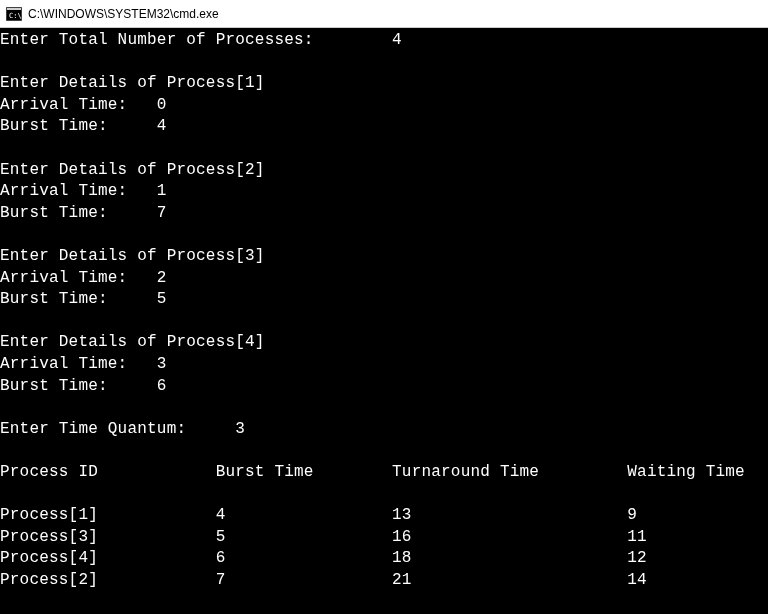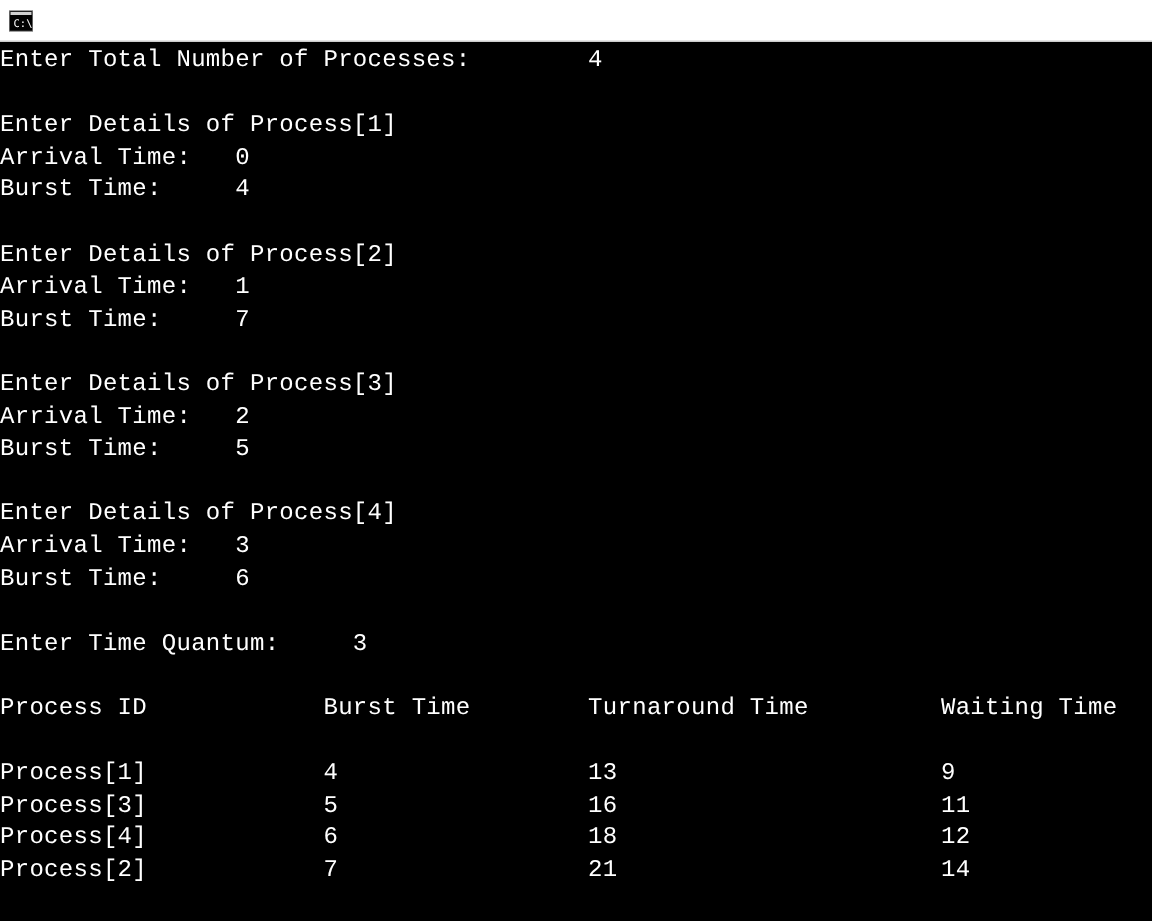--- a/index.html
+++ b/index.html
@@ -59,20 +59,21 @@
 
 <div class="window">
   <div class="titlebar">
     <span class="title-icon">
       <svg width="16" height="14" viewBox="0 0 16 14">
         <rect x="0" y="0" width="16" height="14" fill="#000" stroke="#808080" stroke-width="1"></rect>
         <rect x="1" y="1" width="14" height="2" fill="#d0d0d0"></rect>
         <text x="3" y="11" font-size="7" fill="#fff" font-family="monospace">C:\</text>
       </svg>
     </span>
+    <span class="title-text">C:\WINDOWS\SYSTEM32\cmd.exe</span>
   </div>
   <div class="console" id="console">Enter Total Number of Processes:        4
 
 Enter Details of Process[1]
 Arrival Time:   0
 Burst Time:     4
 
 Enter Details of Process[2]
 Arrival Time:   1
 Burst Time:     7

